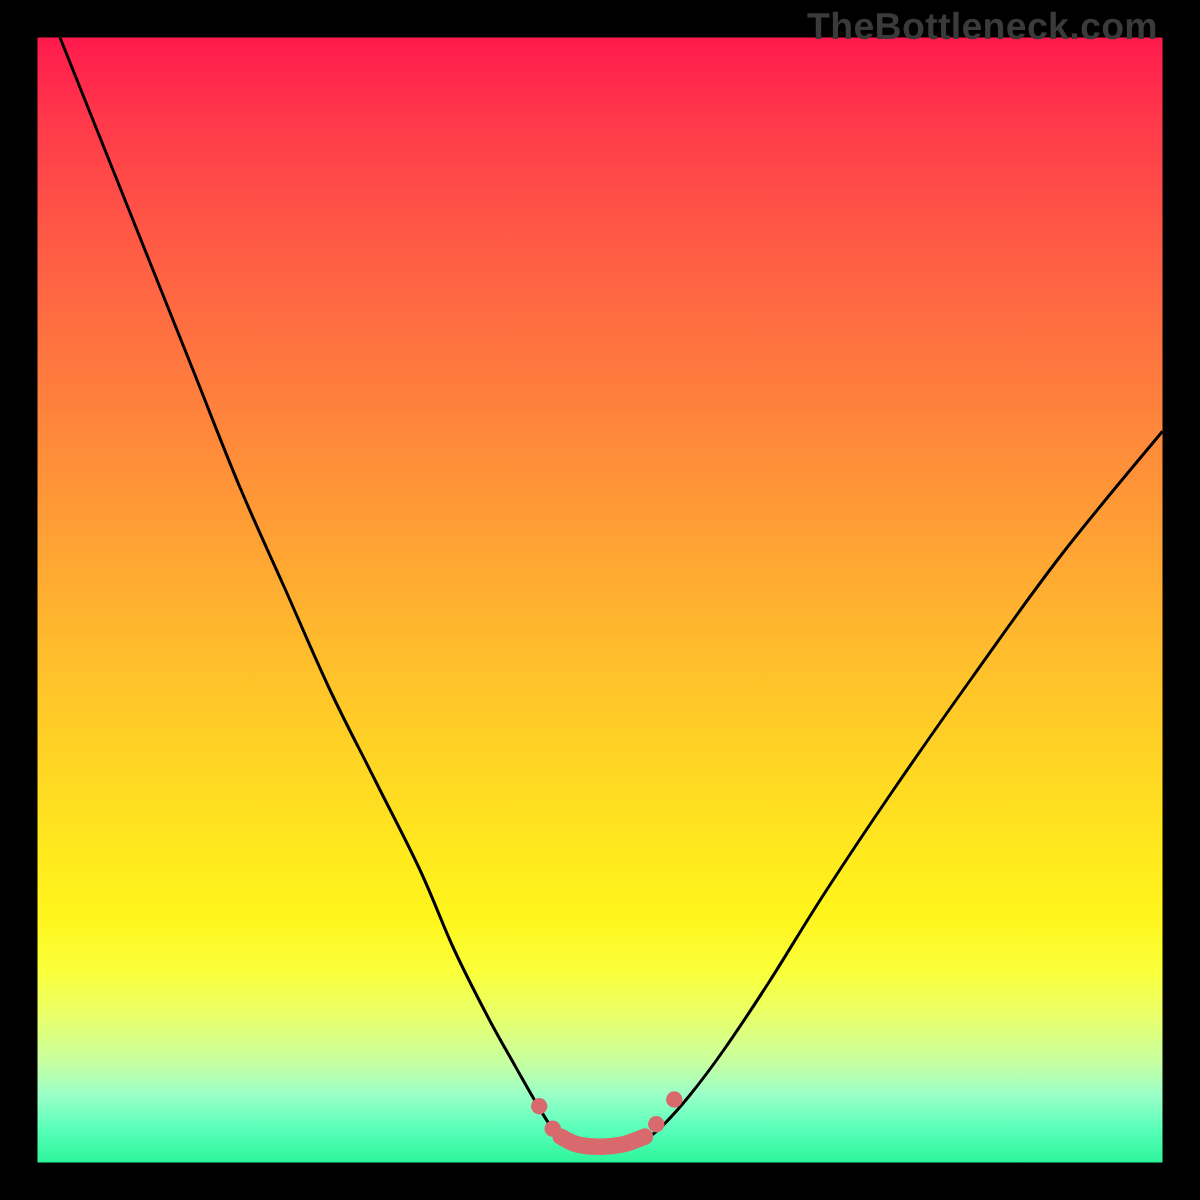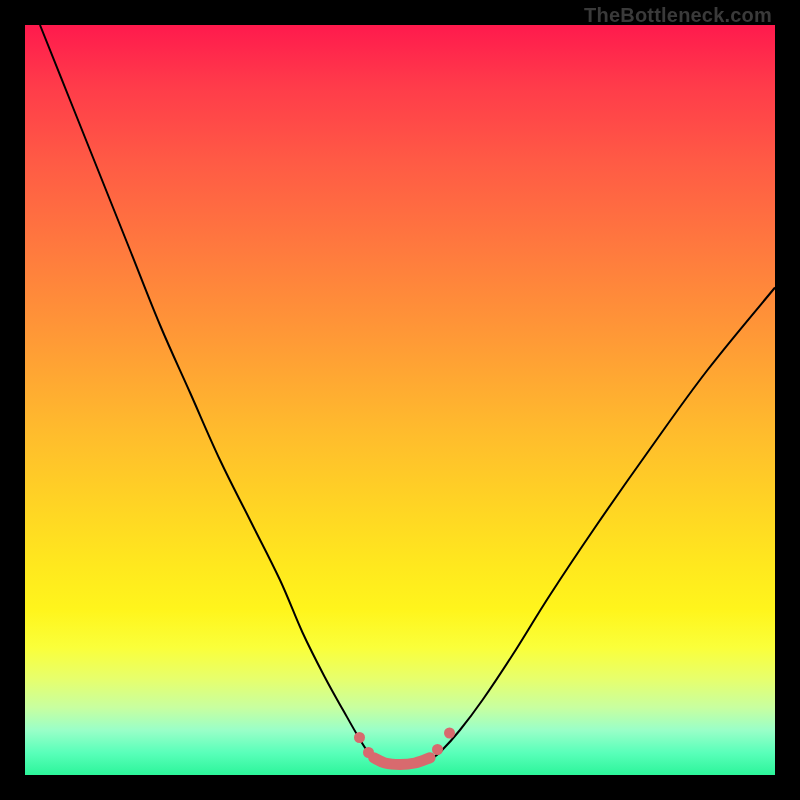--- a/index.html
+++ b/index.html
@@ -33,21 +33,21 @@
       #9affc8 94%,
       #5affba 97%,
       #2cf59a 100%
     );
   }
   .watermark {
     position: absolute;
     top: 4px;
     right: 28px;
     color: #3a3a3a;
-    font-size: 20px;
+    font-size: 25px;
     font-weight: 600;
     letter-spacing: 0.2px;
     z-index: 5;
   }
   svg.plot {
     position: absolute;
     left: 0;
     top: 0;
     width: 750px;
     height: 750px;

